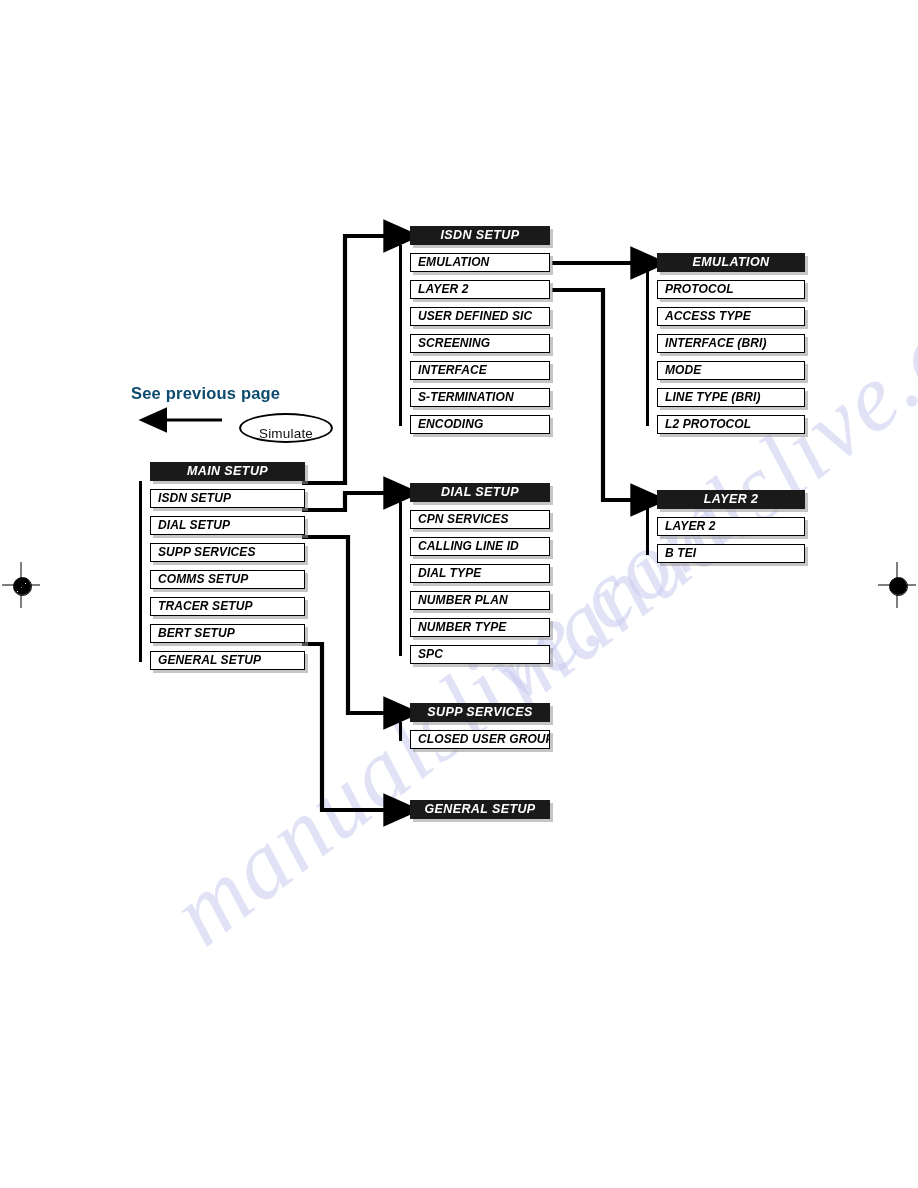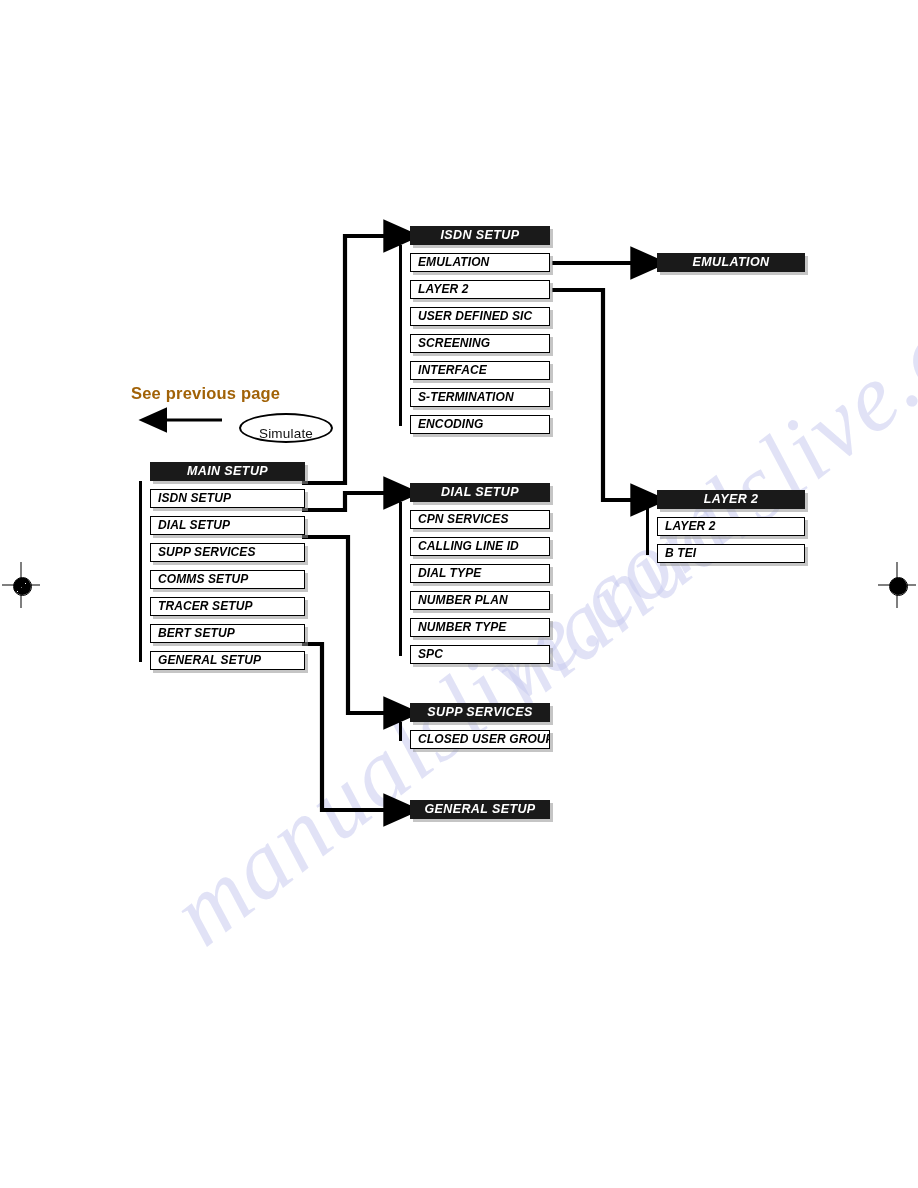--- a/index.html
+++ b/index.html
@@ -128,21 +128,21 @@
   }
 
   
   #see-previous {
     position: absolute;
     left: 131px;
     top: 384px;
     font-family: "Liberation Sans", sans-serif;
     font-size: 16.5px;
     font-weight: bold;
-    color: #a16207;
+    color: #0c4a6e;
     letter-spacing: 0.2px;
     white-space: nowrap;
   }
   #simulate-oval {
     position: absolute;
     left: 239px;
     top: 413px;
     width: 90px;
     height: 26px;
     border: 2.2px solid #000;
@@ -229,20 +229,29 @@
       <div class="item">USER DEFINED SIC</div>
       <div class="item">SCREENING</div>
       <div class="item">INTERFACE</div>
       <div class="item">S-TERMINATION</div>
       <div class="item">ENCODING</div>
     </div>
   </div>
 
   <div class="group" id="g-emul" style="left:657px; top:253px; width:148px;">
     <div class="group-title">EMULATION</div>
+    <div class="items">
+      <div class="spine" style="top:-18px; bottom:8.5px;"></div>
+      <div class="item">PROTOCOL</div>
+      <div class="item">ACCESS TYPE</div>
+      <div class="item">INTERFACE (BRI)</div>
+      <div class="item">MODE</div>
+      <div class="item">LINE TYPE (BRI)</div>
+      <div class="item">L2 PROTOCOL</div>
+    </div>
   </div>
 
   <div class="group" id="g-dial" style="left:410px; top:483px; width:140px;">
     <div class="group-title">DIAL SETUP</div>
     <div class="items">
       <div class="spine" style="top:-8px; bottom:8.5px;"></div>
       <div class="item">CPN SERVICES</div>
       <div class="item">CALLING LINE ID</div>
       <div class="item">DIAL TYPE</div>
       <div class="item">NUMBER PLAN</div>

